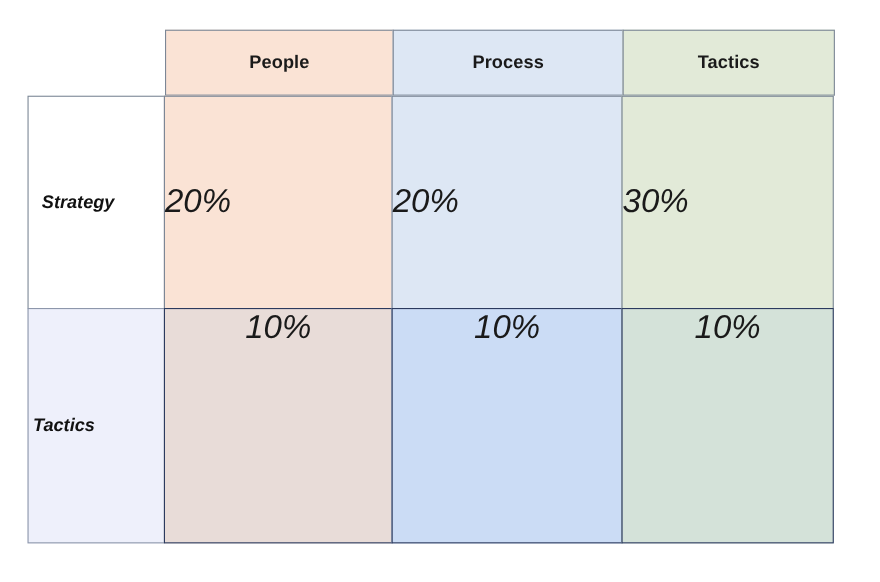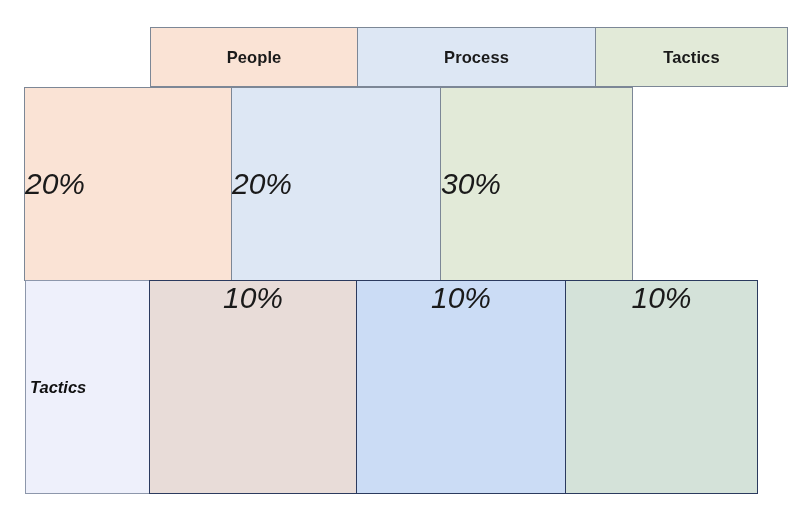--- a/index.html
+++ b/index.html
@@ -35,21 +35,21 @@
     align-items: center;
     justify-content: center;
     box-sizing: border-box;
     border: 1px solid #7c8796;
     font-size: 16.5px;
     font-weight: bold;
     color: #1a1a1a;
     letter-spacing: 0.1px;
   }
   .col-header.c0 { width: 208px; background: #fae3d5; }
-  .col-header.c1 { width: 239px; background: #dde7f4; margin-left: -1px; }
+  .col-header.c1 { width: 210px; background: #dde7f4; margin-left: -1px; }
   .col-header.c2 { width: 193px; background: #e2ead8; margin-left: -1px; }
 
   
   .row-strategy {
     position: absolute;
     left: 25px;
     top: 87px;
     width: 735px;
     height: 194px;
     display: flex;
@@ -132,20 +132,23 @@
     </div>
     <div class="col-header c1">
       <span>Process</span>
     </div>
     <div class="col-header c2">
       <span>Tactics</span>
     </div>
   </div>
 
   <div class="row-strategy">
+    <div class="rowlabel">
+      <span class="rowlabel-text">Strategy</span>
+    </div>
     <div class="datacell c0">
       <span class="value-text">20%</span>
     </div>
     <div class="datacell c1">
       <span class="value-text">20%</span>
     </div>
     <div class="datacell c2">
       <span class="value-text">30%</span>
     </div>
   </div>

